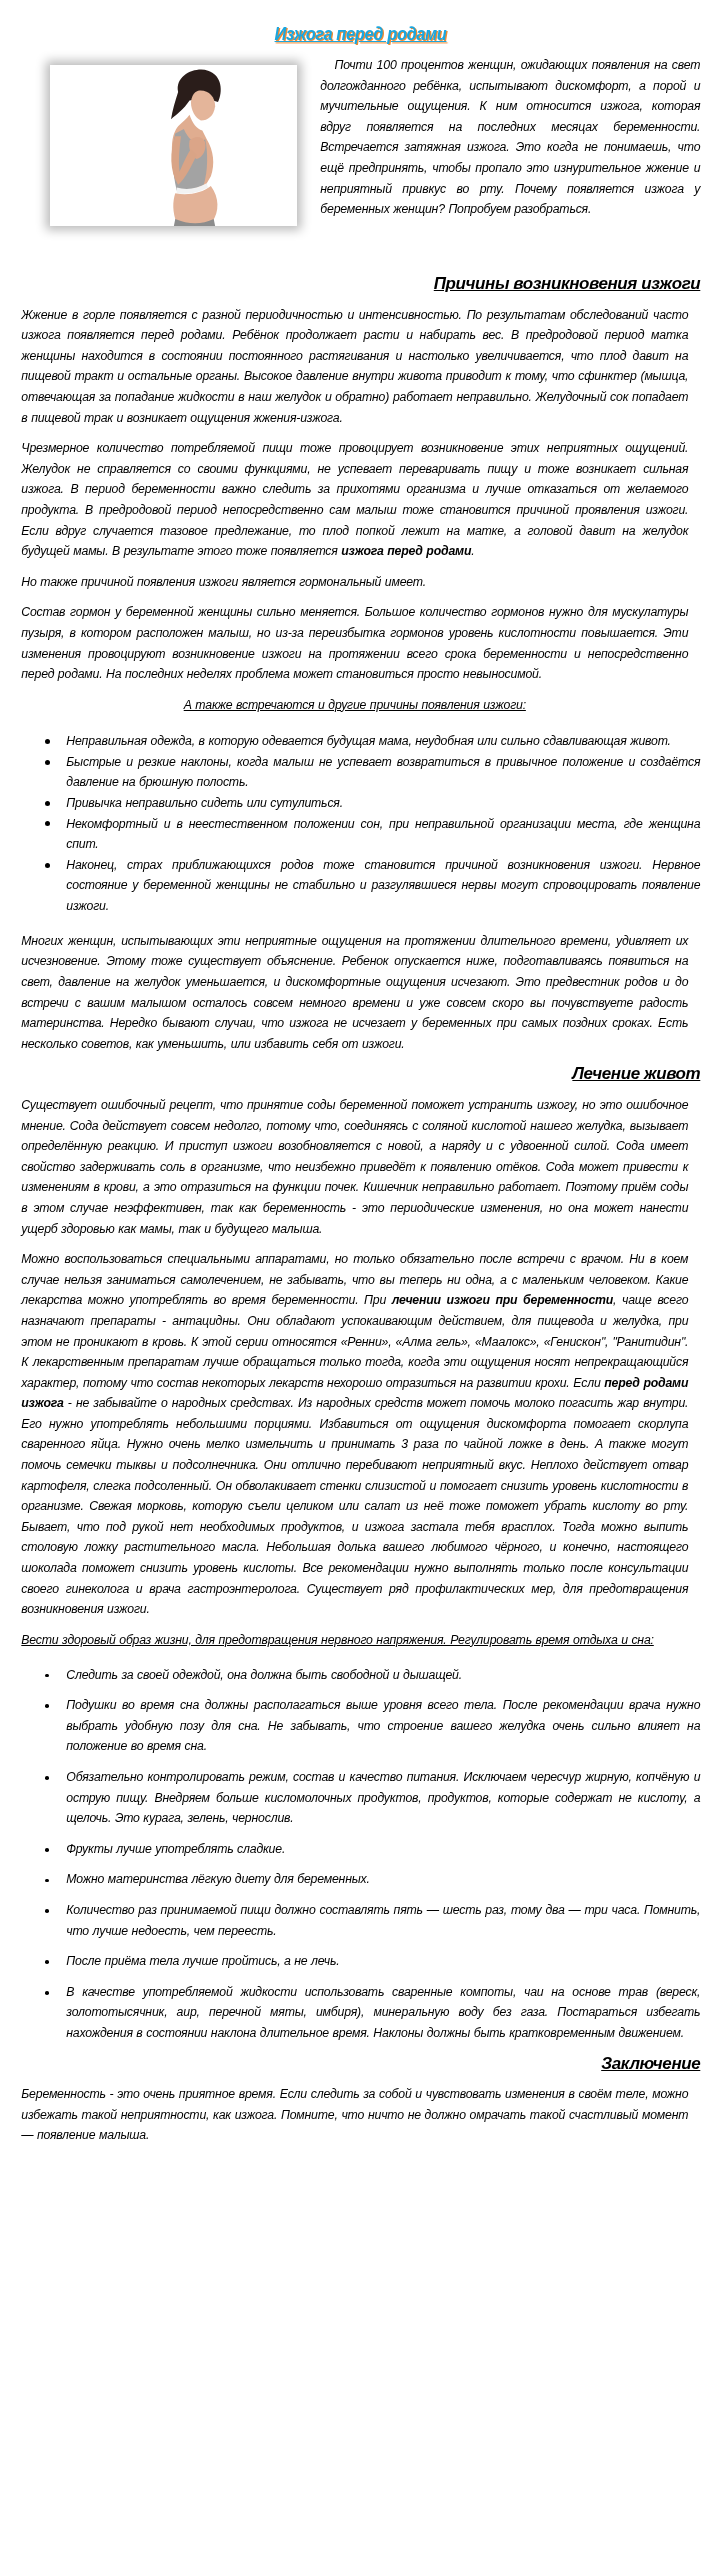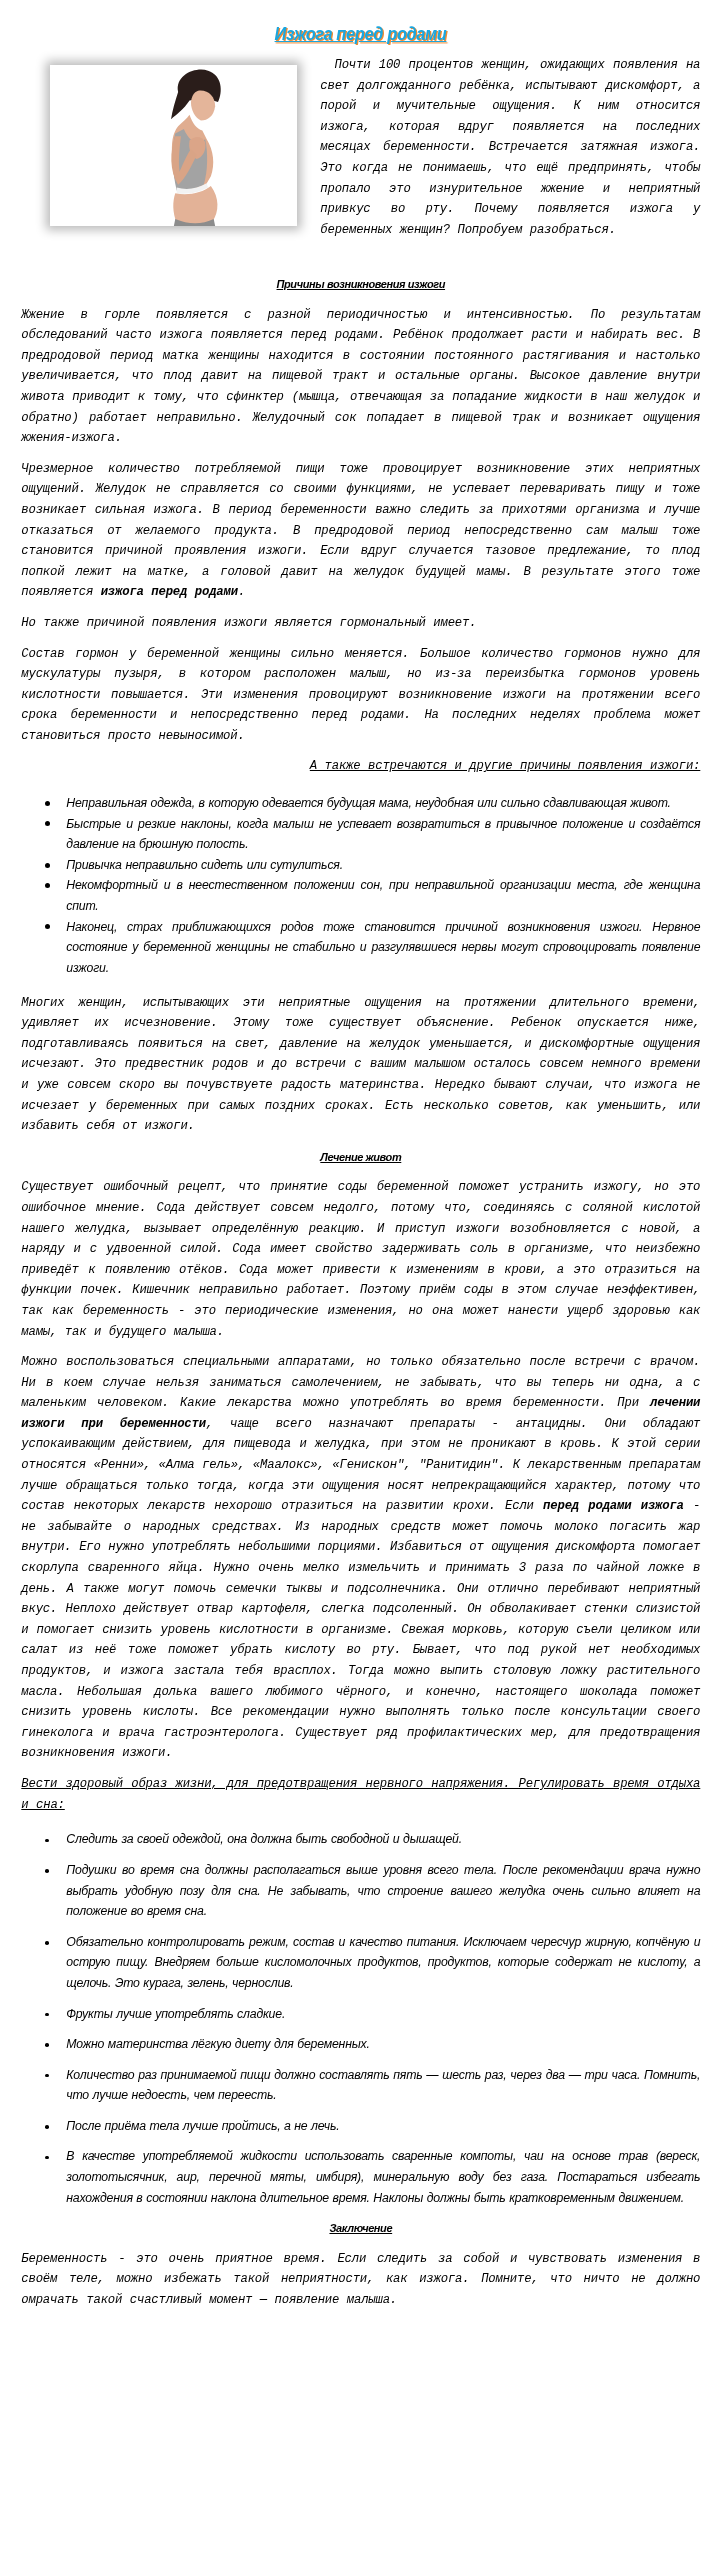--- a/index.html
+++ b/index.html
@@ -34,26 +34,26 @@
     text-align: justify;
     letter-spacing: -0.2px;
     word-spacing: 0.4px;
   }
   .intro {
     position: absolute; left: 299px; top: 55px; width: 380px;
     text-indent: 14.2px;
   }
   .flow { position: absolute; left: 0; top: 274px; width: 679px; }
   .h2 {
-    text-align: center; font-style: italic; font-weight: bold;
-    font-size: 11px; text-decoration: underline;
+    text-align: right; font-style: italic; font-weight: bold;
+    font-size: 17px; text-decoration: underline;
     letter-spacing: -0.4px;
     margin: 0 0 10px 0; line-height: 20.6px;
   }
-  p.txt { margin: 0 0 10px 0; font-family: Liberation Mono, monospace; }
+  p.txt { margin: 0 12px 10px 0; }
   .u { text-decoration: underline; }
   ul.blist { list-style: none; margin: 16px 0 10px 0; padding: 0; }
   ul.blist li { position: relative; padding-left: 45px; }
   ul.blist li .dot {
     position: absolute; left: 23.5px; top: 7.8px;
     width: 5px; height: 5px; border-radius: 50%; background: #000;
   }
   ul.blist.compact li { margin-bottom: 0; }
   ul.blist.spaced li { margin-bottom: 10px; }
   ul.blist.spaced li .dot { width: 3.6px; height: 3.6px; top: 9.2px; left: 24px; }
@@ -90,41 +90,41 @@
   </div>
 
   <p class="txt intro">Почти 100 процентов женщин, ожидающих появления на свет долгожданного ребёнка, испытывают дискомфорт, а порой и мучительные ощущения. К ним относится изжога, которая вдруг появляется на последних месяцах беременности. Встречается затяжная изжога. Это когда не понимаешь, что ещё предпринять, чтобы пропало это изнурительное жжение и неприятный привкус во рту. Почему появляется изжога у беременных женщин? Попробуем разобраться.</p>
 
   <div class="flow">
     <h2 class="h2">Причины возникновения изжоги</h2>
     <p class="txt">Жжение в горле появляется с разной периодичностью и интенсивностью. По результатам обследований часто изжога появляется перед родами. Ребёнок продолжает расти и набирать вес. В предродовой период матка женщины находится в состоянии постоянного растягивания и настолько увеличивается, что плод давит на пищевой тракт и остальные органы. Высокое давление внутри живота приводит к тому, что сфинктер (мышца, отвечающая за попадание жидкости в наш желудок и обратно) работает неправильно. Желудочный сок попадает в пищевой трак и возникает ощущения жжения-изжога.</p>
     <p class="txt"><span>Чрезмерное количество потребляемой пищи тоже провоцирует возникновение этих неприятных ощущений. Желудок не справляется со своими функциями, не успевает переваривать пищу и тоже возникает сильная изжога. В период беременности важно следить за прихотями организма и лучше отказаться от желаемого продукта. В предродовой период непосредственно сам малыш тоже становится причиной проявления изжоги. Если вдруг случается тазовое предлежание, то плод попкой лежит на матке, а головой давит на желудок будущей мамы. В результате этого тоже появляется </span><b>изжога перед родами</b><span>.</span></p>
     <p class="txt">Но также причиной появления изжоги является гормональный имеет.</p>
     <p class="txt">Состав гормон у беременной женщины сильно меняется. Большое количество гормонов нужно для мускулатуры пузыря, в котором расположен малыш, но из-за переизбытка гормонов уровень кислотности повышается. Эти изменения провоцируют возникновение изжоги на протяжении всего срока беременности и непосредственно перед родами. На последних неделях проблема может становиться просто невыносимой.</p>
-    <p class="txt u" style="text-align:right;margin-bottom:10px;">А также встречаются и другие причины появления изжоги:</p>
+    <p class="txt u" style="text-align:center;margin-bottom:10px;">А также встречаются и другие причины появления изжоги:</p>
     <ul class="blist compact txt">
       <li><span class="dot"></span><span>Неправильная одежда, в которую одевается будущая мама, неудобная или сильно сдавливающая живот.</span></li>
       <li><span class="dot"></span><span>Быстрые и резкие наклоны, когда малыш не успевает возвратиться в привычное положение и создаётся давление на брюшную полость.</span></li>
       <li><span class="dot"></span><span>Привычка неправильно сидеть или сутулиться.</span></li>
       <li><span class="dot"></span><span>Некомфортный и в неестественном положении сон, при неправильной организации места, где женщина спит.</span></li>
       <li><span class="dot"></span><span>Наконец, страх приближающихся родов тоже становится причиной возникновения изжоги. Нервное состояние у беременной женщины не стабильно и разгулявшиеся нервы могут спровоцировать появление изжоги.</span></li>
     </ul>
     <p class="txt" style="margin-top:14.2px;">Многих женщин, испытывающих эти неприятные ощущения на протяжении длительного времени, удивляет их исчезновение. Этому тоже существует объяснение. Ребенок опускается ниже, подготавливаясь появиться на свет, давление на желудок уменьшается, и дискомфортные ощущения исчезают. Это предвестник родов и до встречи с вашим малышом осталось совсем немного времени и уже совсем скоро вы почувствуете радость материнства. Нередко бывают случаи, что изжога не исчезает у беременных при самых поздних сроках. Есть несколько советов, как уменьшить, или избавить себя от изжоги.</p>
 
     <h2 class="h2">Лечение живот</h2>
     <p class="txt">Существует ошибочный рецепт, что принятие соды беременной поможет устранить изжогу, но это ошибочное мнение. Сода действует совсем недолго, потому что, соединяясь с соляной кислотой нашего желудка, вызывает определённую реакцию. И приступ изжоги возобновляется с новой, а наряду и с удвоенной силой. Сода имеет свойство задерживать соль в организме, что неизбежно приведёт к появлению отёков. Сода может привести к изменениям в крови, а это отразиться на функции почек. Кишечник неправильно работает. Поэтому приём соды в этом случае неэффективен, так как беременность - это периодические изменения, но она может нанести ущерб здоровью как мамы, так и будущего малыша.</p>
     <p class="txt"><span>Можно воспользоваться специальными аппаратами, но только обязательно после встречи с врачом. Ни в коем случае нельзя заниматься самолечением, не забывать, что вы теперь ни одна, а с маленьким человеком. Какие лекарства можно употреблять во время беременности. При </span><b>лечении изжоги при беременности</b><span>, чаще всего назначают препараты - антацидны. Они обладают успокаивающим действием, для пищевода и желудка, при этом не проникают в кровь. К этой серии относятся «Ренни», «Алма гель», «Маалокс», «Генискон", "Ранитидин". К лекарственным препаратам лучше обращаться только тогда, когда эти ощущения носят непрекращающийся характер, потому что состав некоторых лекарств нехорошо отразиться на развитии крохи. Если </span><b>перед родами изжога</b><span> - не забывайте о народных средствах. Из народных средств может помочь молоко погасить жар внутри. Его нужно употреблять небольшими порциями. Избавиться от ощущения дискомфорта помогает скорлупа сваренного яйца. Нужно очень мелко измельчить и принимать 3 раза по чайной ложке в день. А также могут помочь семечки тыквы и подсолнечника. Они отлично перебивают неприятный вкус. Неплохо действует отвар картофеля, слегка подсоленный. Он обволакивает стенки слизистой и помогает снизить уровень кислотности в организме. Свежая морковь, которую съели целиком или салат из неё тоже поможет убрать кислоту во рту. Бывает, что под рукой нет необходимых продуктов, и изжога застала тебя врасплох. Тогда можно выпить столовую ложку растительного масла. Небольшая долька вашего любимого чёрного, и конечно, настоящего шоколада поможет снизить уровень кислоты. Все рекомендации нужно выполнять только после консультации своего гинеколога и врача гастроэнтеролога. Существует ряд профилактических мер, для предотвращения возникновения изжоги.</span></p>
     <p class="txt u">Вести здоровый образ жизни, для предотвращения нервного напряжения. Регулировать время отдыха и сна:</p>
     <ul class="blist spaced txt" style="margin-top:14.2px;">
       <li><span class="dot"></span><span>Следить за своей одеждой, она должна быть свободной и дышащей.</span></li>
       <li><span class="dot"></span><span>Подушки во время сна должны располагаться выше уровня всего тела. После рекомендации врача нужно выбрать удобную позу для сна. Не забывать, что строение вашего желудка очень сильно влияет на положение во время сна.</span></li>
       <li><span class="dot"></span><span>Обязательно контролировать режим, состав и качество питания. Исключаем чересчур жирную, копчёную и острую пищу. Внедряем больше кисломолочных продуктов, продуктов, которые содержат не кислоту, а щелочь. Это курага, зелень, чернослив.</span></li>
       <li><span class="dot"></span><span>Фрукты лучше употреблять сладкие.</span></li>
       <li><span class="dot"></span><span>Можно материнства лёгкую диету для беременных.</span></li>
-      <li><span class="dot"></span><span>Количество раз принимаемой пищи должно составлять пять — шесть раз, через два — три часа. Помнить, что лучше недоесть, чем переесть.</span></li>
+      <li><span class="dot"></span><span>Количество раз принимаемой пищи должно составлять пять — шесть раз, тому два — три часа. Помнить, что лучше недоесть, чем переесть.</span></li>
       <li><span class="dot"></span><span>После приёма тела лучше пройтись, а не лечь.</span></li>
       <li><span class="dot"></span><span>В качестве употребляемой жидкости использовать сваренные компоты, чаи на основе трав (вереск, золототысячник, аир, перечной мяты, имбиря), минеральную воду без газа. Постараться избегать нахождения в состоянии наклона длительное время. Наклоны должны быть кратковременным движением.</span></li>
     </ul>
 
     <h2 class="h2">Заключение</h2>
     <p class="txt">Беременность - это очень приятное время. Если следить за собой и чувствовать изменения в своём теле, можно избежать такой неприятности, как изжога. Помните, что ничто не должно омрачать такой счастливый момент — появление малыша.</p>
   </div>
 </div>
 
 

